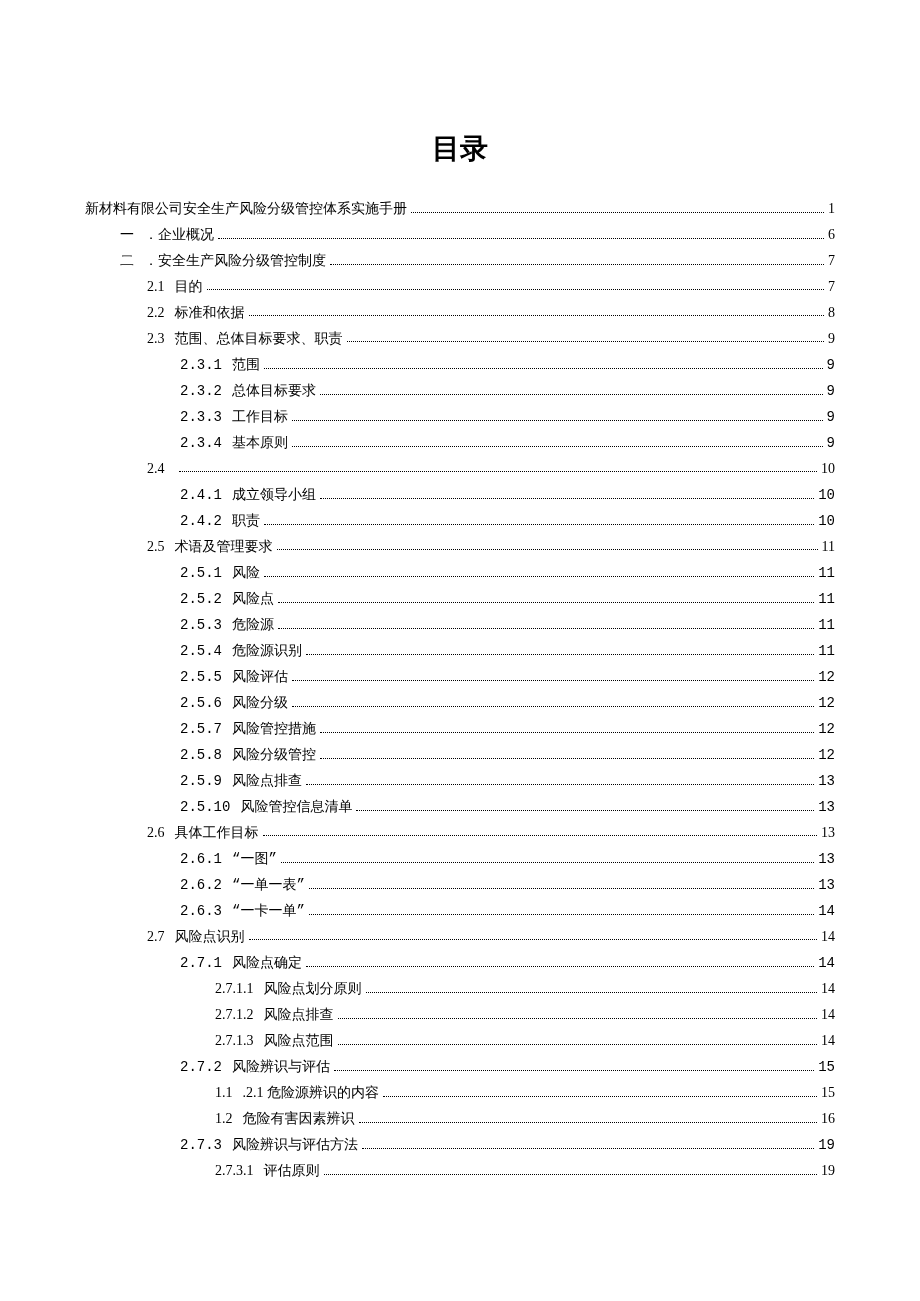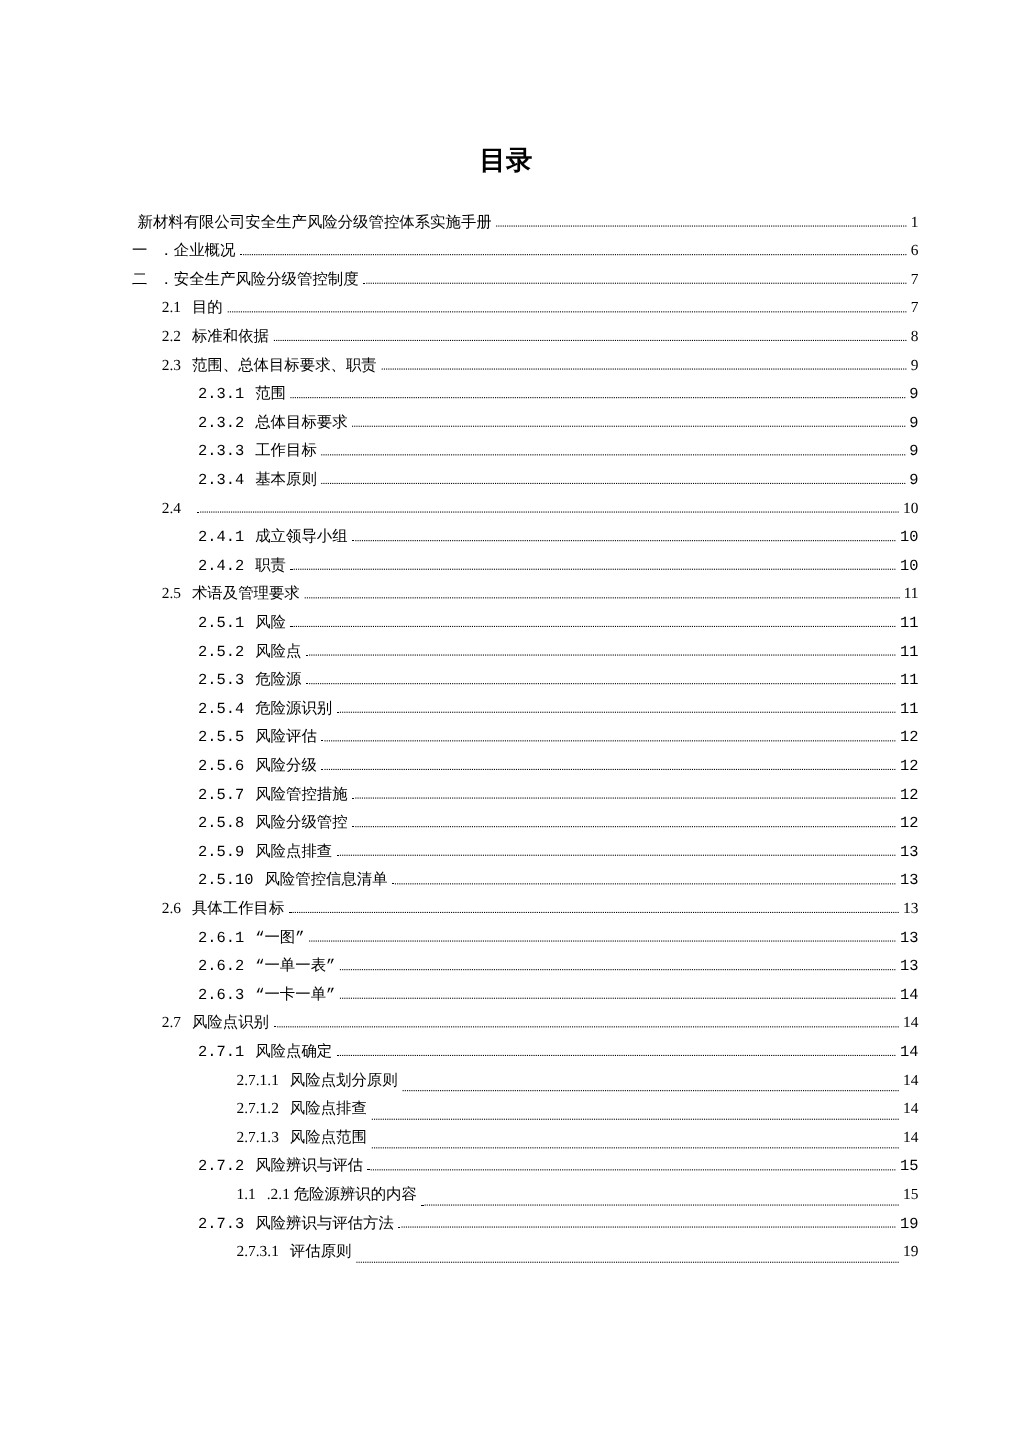--- a/index.html
+++ b/index.html
@@ -10,21 +10,21 @@
     color: #000;
     width: 920px;
   }
   .page {
     width: 920px;
     padding: 130px 85px 60px 85px;
     box-sizing: border-box;
   }
   .toc-title {
     text-align: center;
-    font-size: 24px;
+    font-size: 28px;
     font-weight: bold;
     margin-bottom: 28px;
     font-family: "SimHei", "黑体", sans-serif;
   }
   .toc-line {
     display: flex;
     align-items: baseline;
     font-size: 14px;
     line-height: 26px;
     white-space: nowrap;
@@ -39,25 +39,25 @@
   .toc-dots {
     flex: 1 1 auto;
     overflow: hidden;
     border-bottom: 1.5px dotted #000;
     margin: 0 4px 4px 4px;
     height: 0.7em;
   }
   .toc-page {
     flex: 0 0 auto;
   }
-  .ind0 { padding-left: 0px; margin-left: 40px; }
+  .ind0 { padding-left: 0px; }
   .ind1 { padding-left: 35px; }
   .ind2 { padding-left: 62px; align-items: center; }
   .ind3 { padding-left: 95px; font-family: Liberation Mono, monospace; }
-  .ind4 { padding-left: 130px; align-items: flex-end; }
+  .ind4 { padding-left: 130px; }
 </style>
 </head>
 <body>
 
 <div class="page">
   <div class="toc-title">目录</div>
   <div id="toc-body">
       <div class="toc-line ind0">
         <span class="toc-num" style="margin-right: 0px;"></span>
         <span class="toc-label">新材料有限公司安全生产风险分级管控体系实施手册</span>
@@ -260,20 +260,26 @@
         <span class="toc-label">风险辨识与评估</span>
         <span class="toc-dots"></span>
         <span class="toc-page">15</span>
       </div>
       <div class="toc-line ind4">
         <span class="toc-num">1.1</span>
         <span class="toc-label">.2.1 危险源辨识的内容</span>
         <span class="toc-dots"></span>
         <span class="toc-page">15</span>
       </div>
+      <div class="toc-line ind4">
+        <span class="toc-num">1.2</span>
+        <span class="toc-label">危险有害因素辨识</span>
+        <span class="toc-dots"></span>
+        <span class="toc-page">16</span>
+      </div>
       <div class="toc-line ind3">
         <span class="toc-num">2.7.3</span>
         <span class="toc-label">风险辨识与评估方法</span>
         <span class="toc-dots"></span>
         <span class="toc-page">19</span>
       </div>
       <div class="toc-line ind4">
         <span class="toc-num">2.7.3.1</span>
         <span class="toc-label">评估原则</span>
         <span class="toc-dots"></span>

